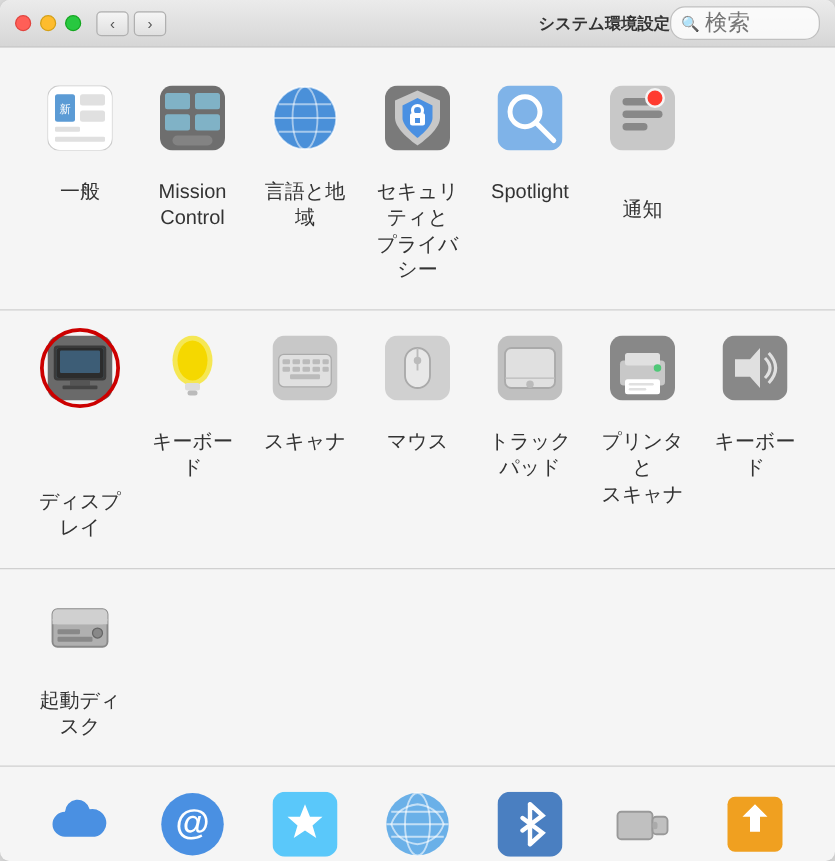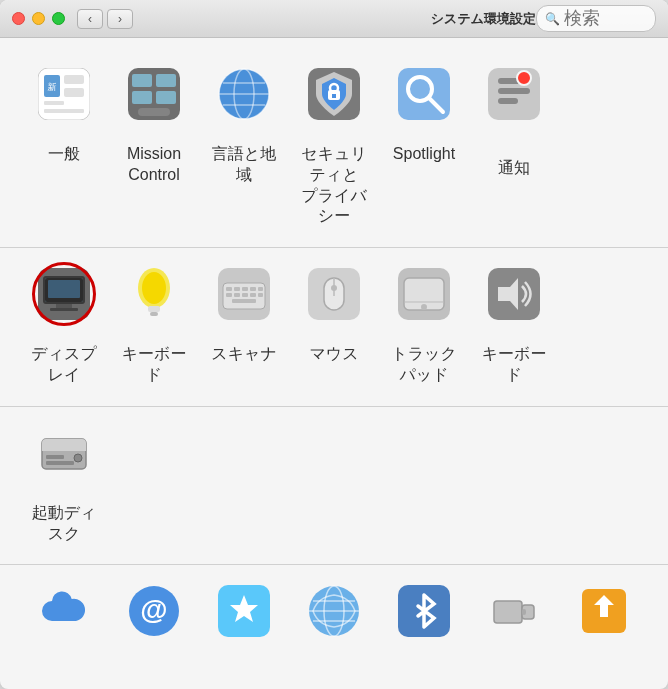--- a/index.html
+++ b/index.html
@@ -287,21 +287,21 @@
           </div>
           <span class="icon-label">通知</span>
         </div>
 
       </div>
     </div>
 
     <div class="section">
       <div class="grid">
 
-        <div class="grid-item" style="position:relative;">
+        <div class="grid-item" style="position:relative;gap:48px;">
           <div class="icon-wrap">
             <svg width="52" height="52" viewBox="0 0 52 52">
               <rect width="52" height="52" rx="10" fill="#6a6a6a"></rect>
               <rect x="5" y="8" width="42" height="28" rx="3" fill="#3a3a3a"></rect>
               <rect x="7" y="10" width="38" height="24" rx="2" fill="#87ceeb" opacity="0.5"></rect>
               <rect x="7" y="10" width="38" height="24" rx="2" fill="#2c2c2c"></rect>
               <rect x="10" y="12" width="32" height="18" rx="1" fill="#4a7fa8" opacity="0.6"></rect>
               <rect x="18" y="36" width="16" height="4" fill="#555"></rect>
               <rect x="12" y="40" width="28" height="3" rx="1" fill="#444"></rect>
             </svg>
@@ -360,20 +360,34 @@
             <svg width="52" height="52" viewBox="0 0 52 52">
               <rect width="52" height="52" rx="10" fill="#c0c0c0"></rect>
               <rect x="6" y="10" width="40" height="32" rx="5" fill="#e0e0e0" stroke="#aaa" stroke-width="1.5"></rect>
               <line x1="6" y1="34" x2="46" y2="34" stroke="#bbb" stroke-width="1"></line>
               <circle cx="26" cy="39" r="3" fill="#bbb"></circle>
             </svg>
           </div>
           <span class="icon-label">トラックパッド</span>
         </div>
 
+        <div class="grid-item">
+          <div class="icon-wrap">
+            <svg width="52" height="52" viewBox="0 0 52 52">
+              <rect width="52" height="52" rx="10" fill="#888"></rect>
+              <rect x="8" y="20" width="36" height="20" rx="3" fill="#c8c8c8"></rect>
+              <rect x="12" y="14" width="28" height="10" rx="2" fill="#e0e0e0"></rect>
+              <rect x="12" y="35" width="28" height="12" rx="2" fill="white"></rect>
+              <rect x="15" y="38" width="20" height="2" rx="1" fill="#e0e0e0"></rect>
+              <rect x="15" y="42" width="14" height="2" rx="1" fill="#e0e0e0"></rect>
+              <circle cx="38" cy="26" r="3" fill="#50c878"></circle>
+            </svg>
+          </div>
+          <span class="icon-label">プリンタと<br>スキャナ</span>
+        </div>
 
         <div class="grid-item">
           <div class="icon-wrap">
             <svg width="52" height="52" viewBox="0 0 52 52">
               <rect width="52" height="52" rx="10" fill="#888"></rect>
               <polygon points="10,19 22,19 30,10 30,42 22,33 10,33" fill="#e0e0e0"></polygon>
               <path d="M34 18 Q42 26 34 34" fill="none" stroke="#e0e0e0" stroke-width="2.5"></path>
               <path d="M37 14 Q48 26 37 38" fill="none" stroke="#e0e0e0" stroke-width="2.5"></path>
             </svg>
           </div>

